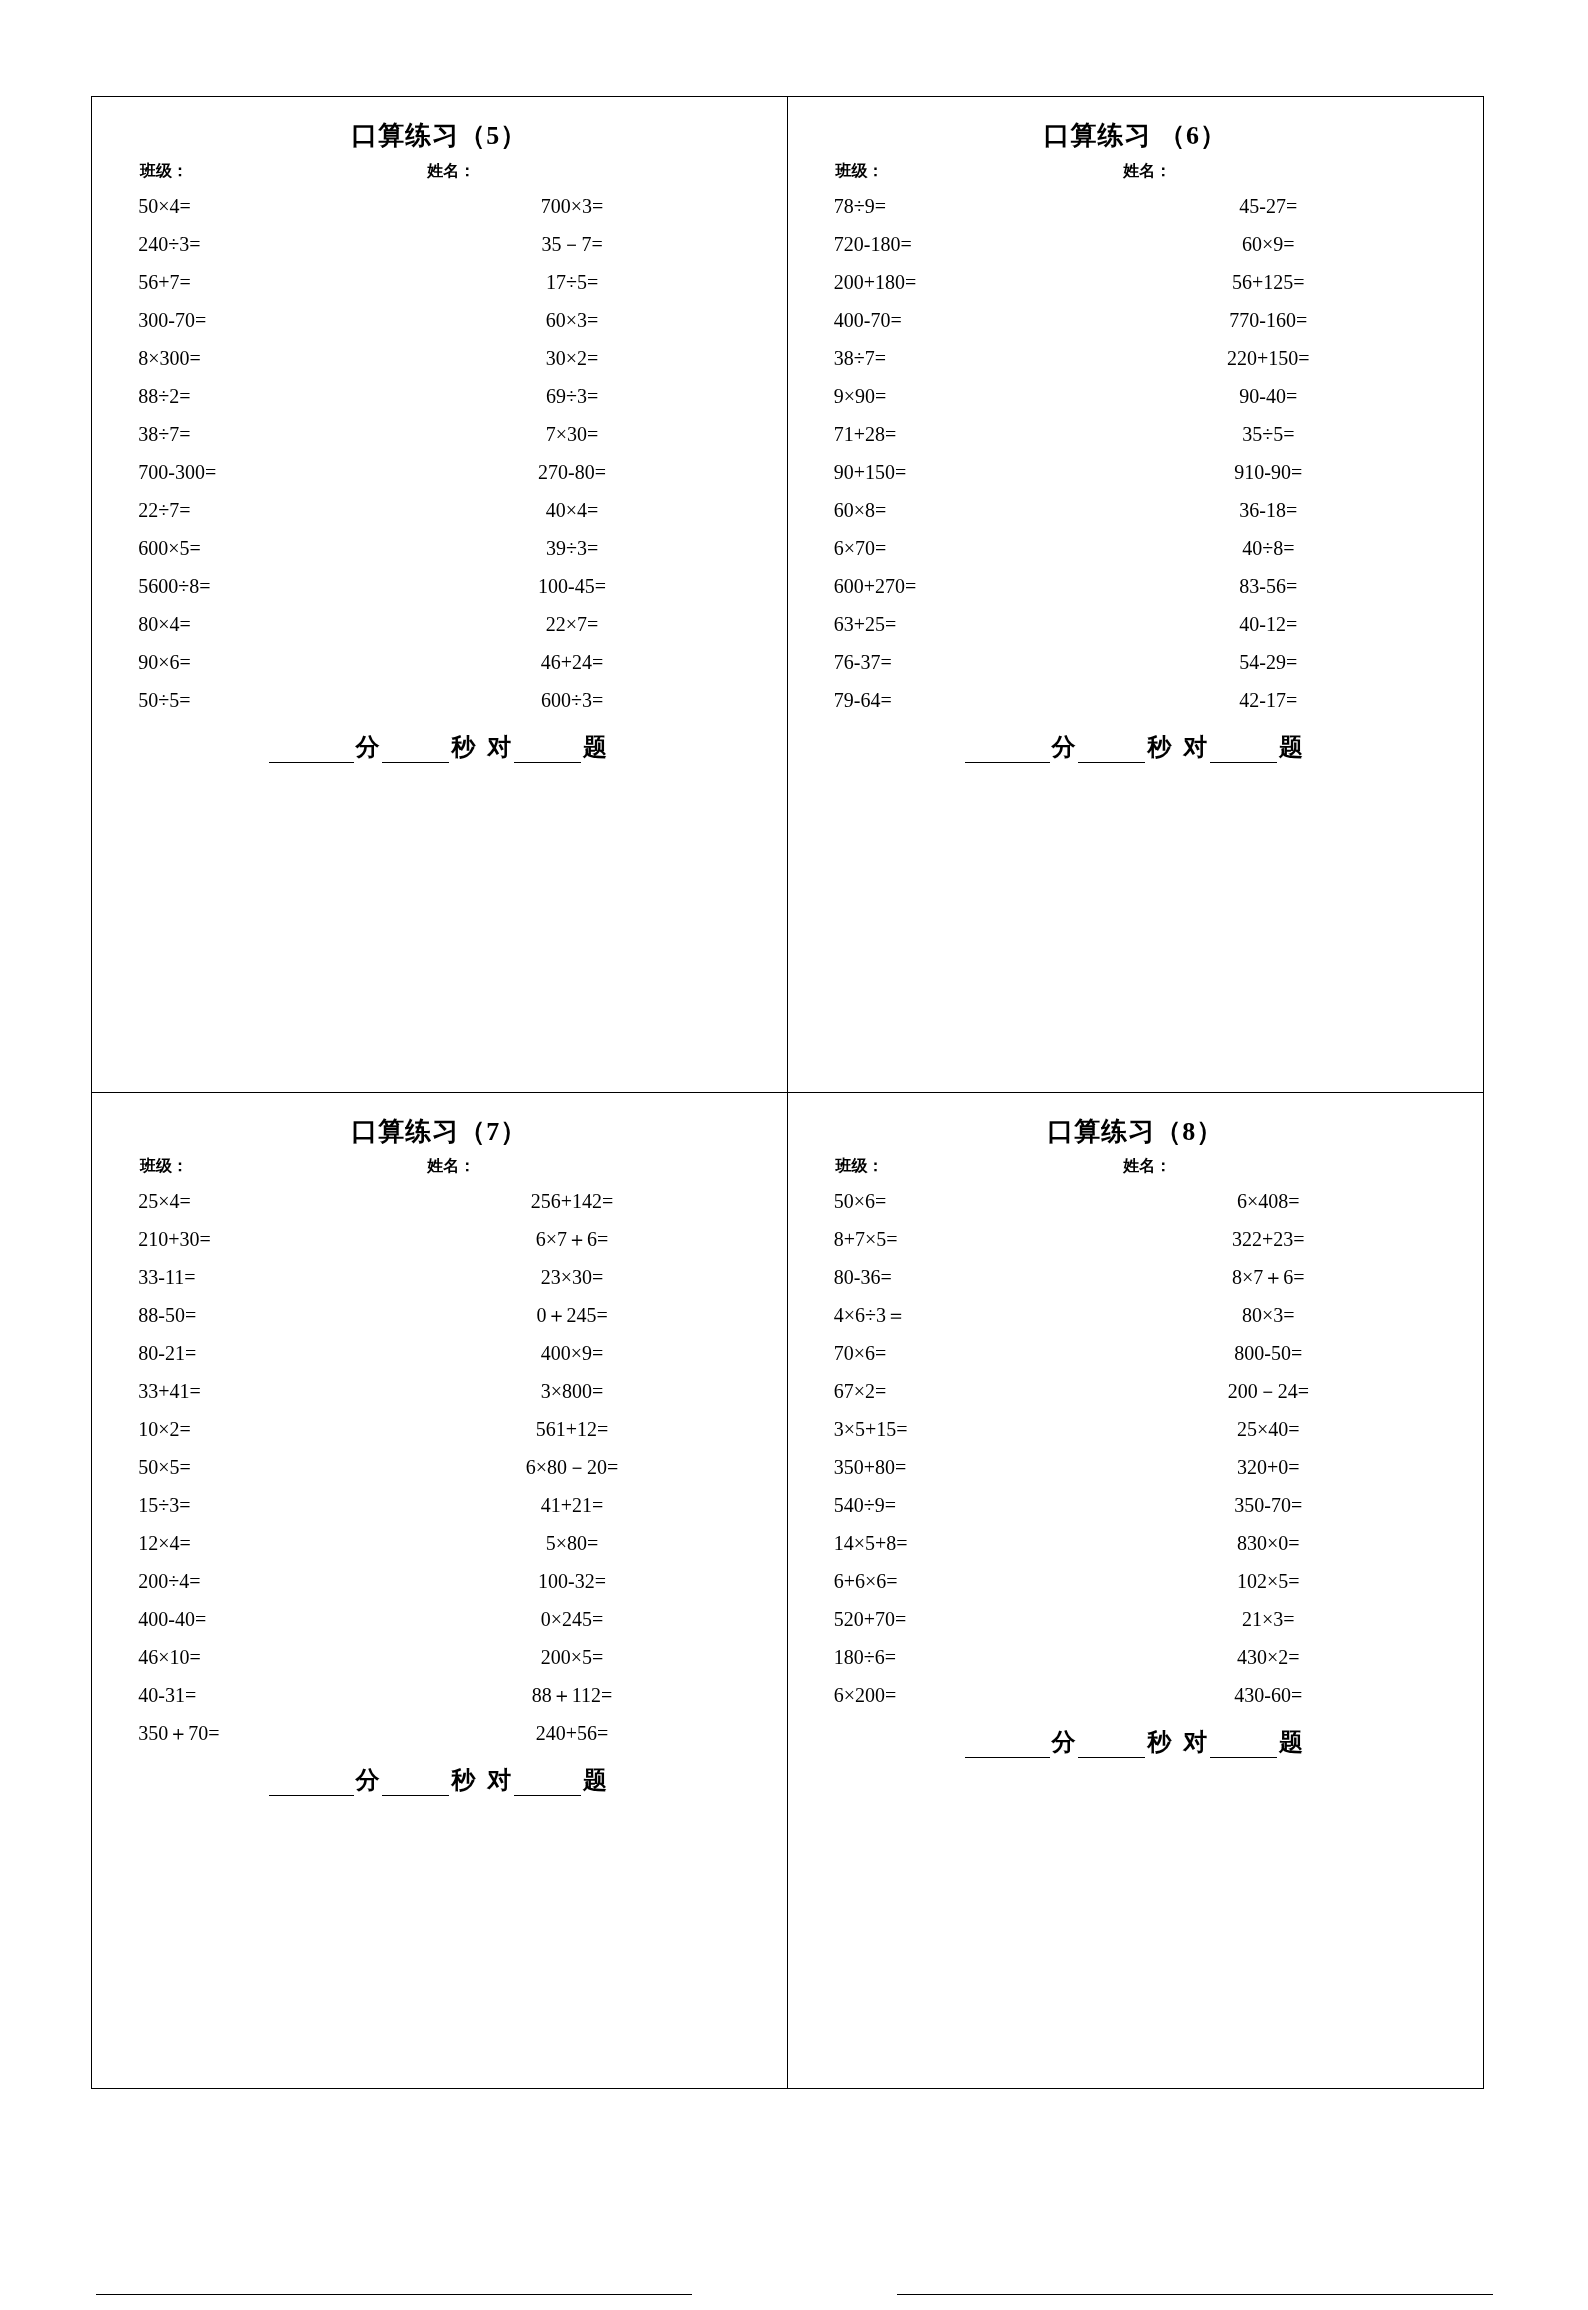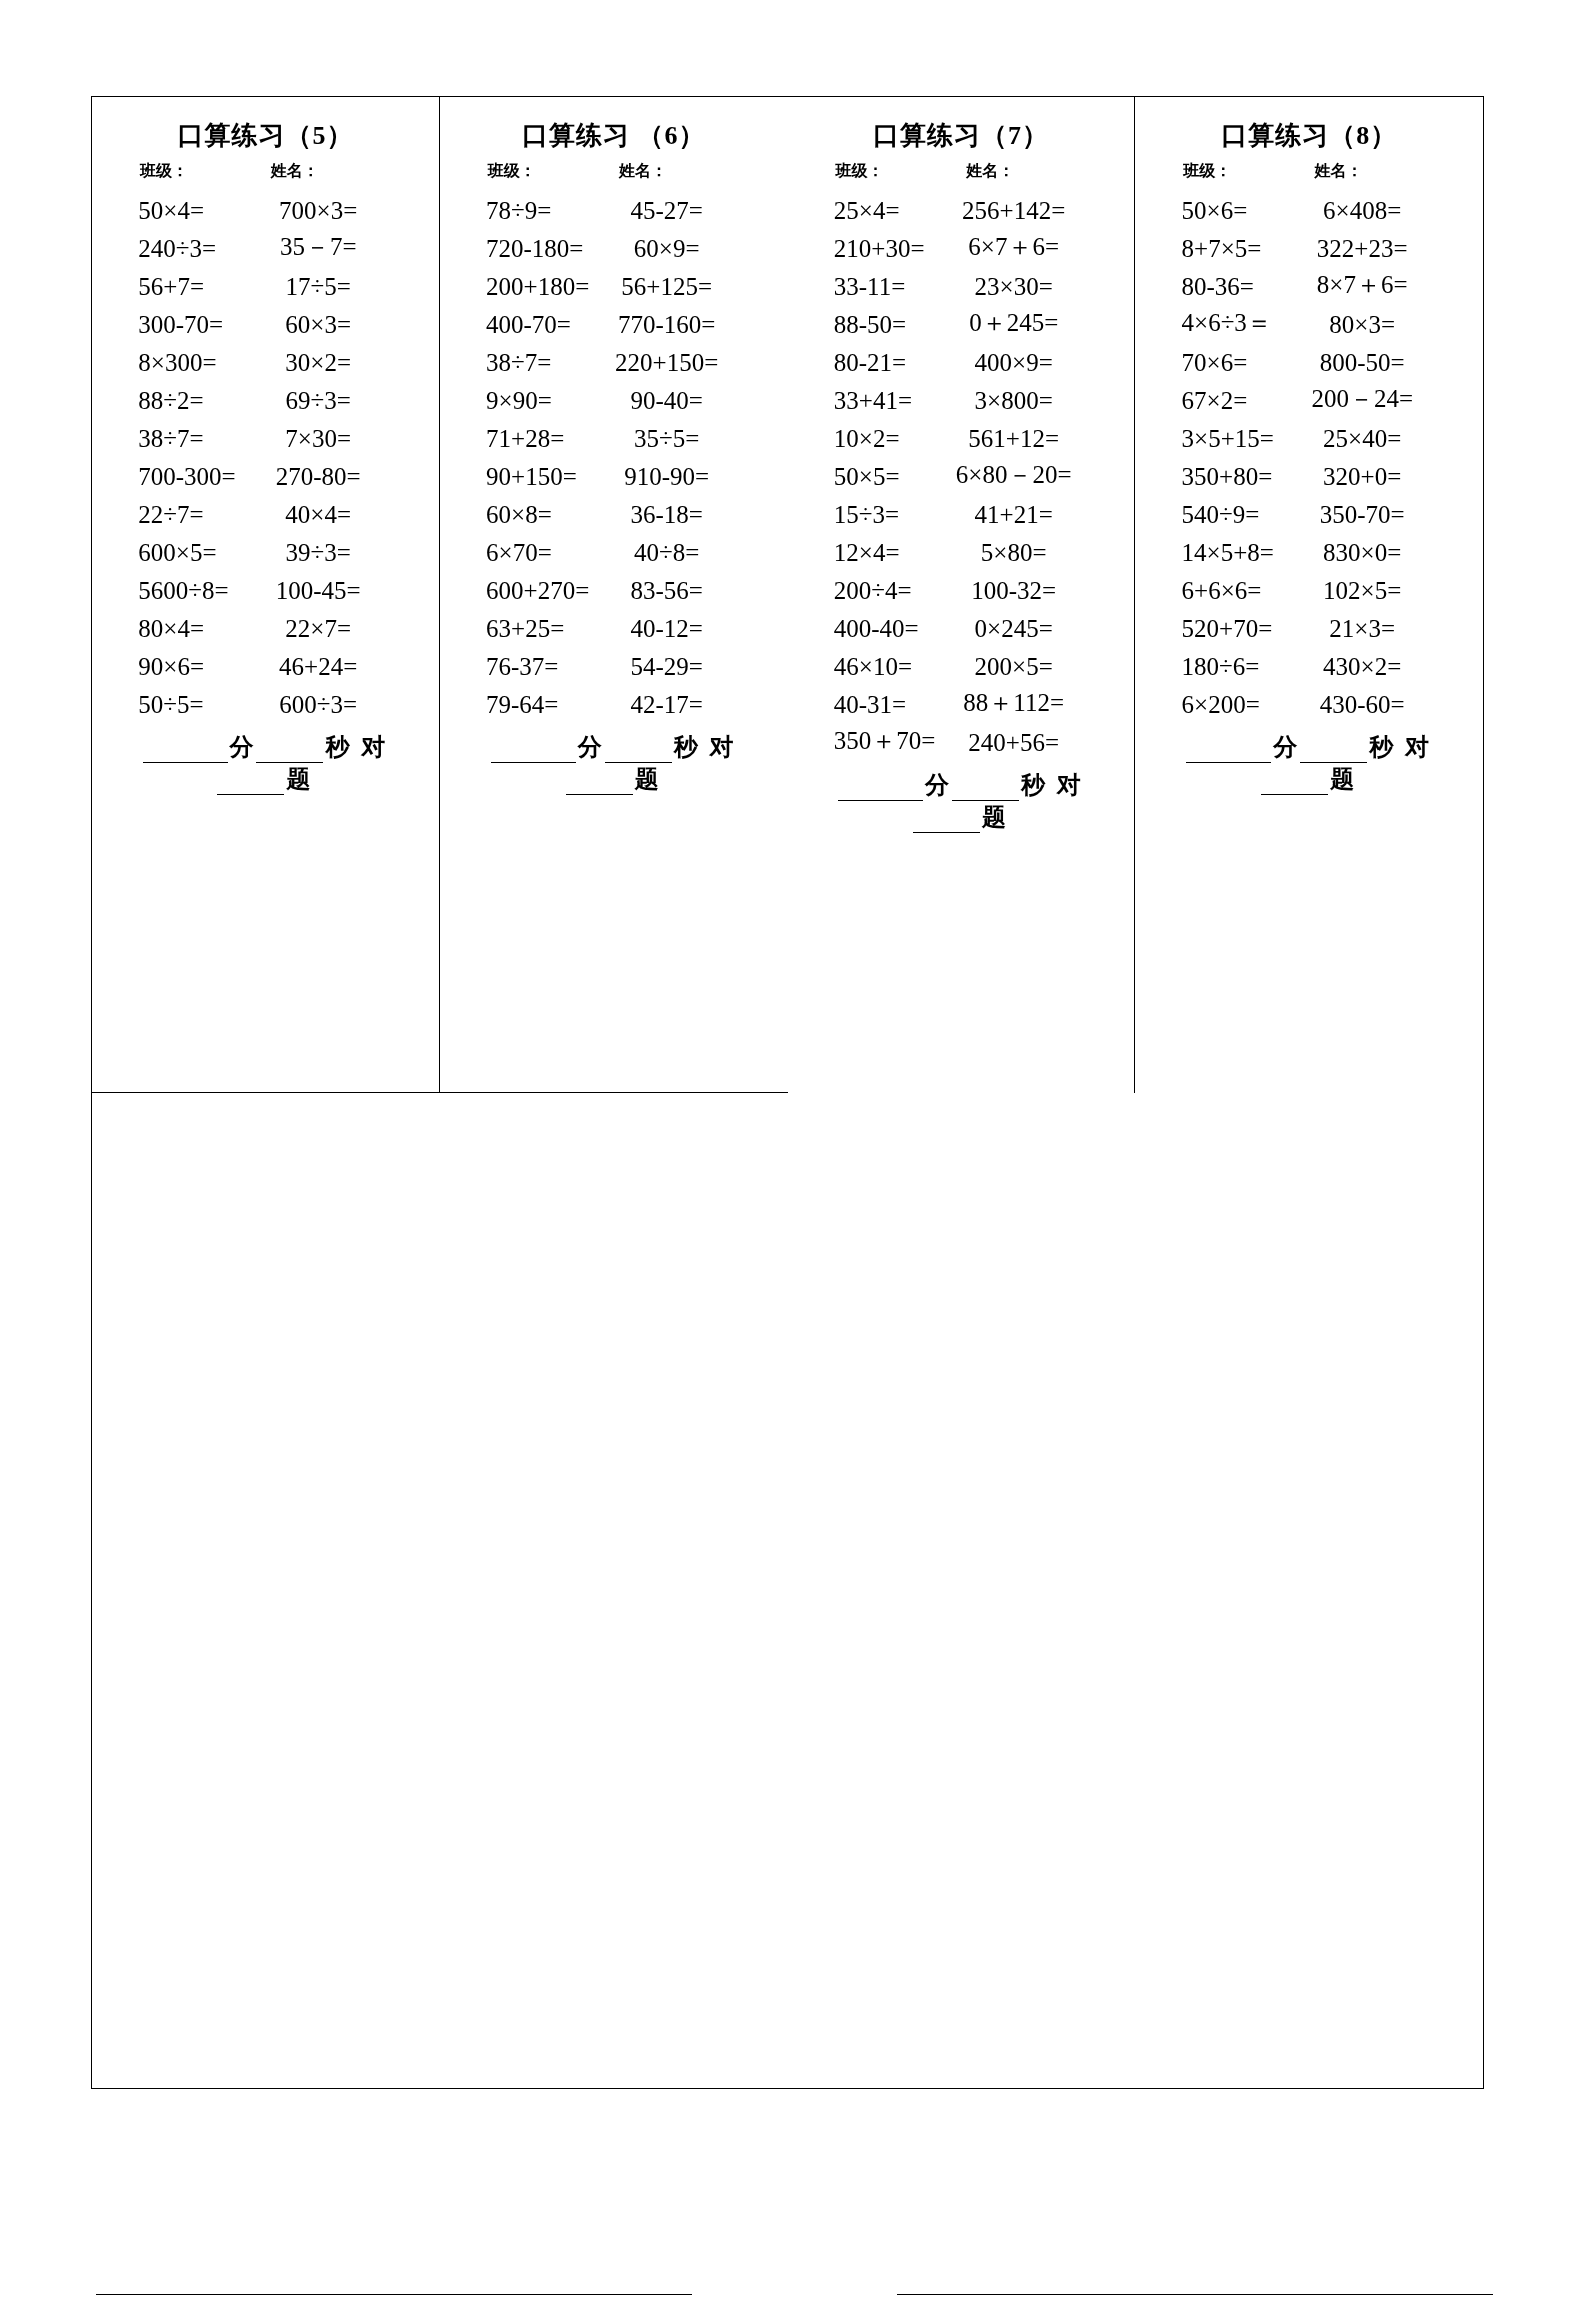--- a/index.html
+++ b/index.html
@@ -21,21 +21,21 @@
     box-sizing: border-box;
     padding: 96px 91px 0 91px;
   }
   .sheet-grid {
     position: relative;
     width: 1393px;
     height: 1993px;
     border: 1.9px solid #000;
     box-sizing: border-box;
     display: grid;
-    grid-template-columns: 1fr 1fr 1fr 1fr;
+    grid-template-columns: 1fr 1fr;
     grid-template-rows: 1fr 1fr;
   }
   .quad {
     position: relative;
     box-sizing: border-box;
     padding: 21px 29px 0 29px;
     overflow: hidden;
   }
   .quad.br-right {
     border-right: 1.9px solid #000;
@@ -64,22 +64,22 @@
     width: 55%;
     padding-left: 25px;
   }
   .q-rows {
     display: flex;
     flex-direction: column;
   }
   .q-row {
     display: flex;
     height: 38px;
-    align-items: flex-end;
-    font-size: 25px;
+    align-items: center;
+    font-size: 20px;
   }
   .q-row .col-a {
     width: 46%;
     padding-left: 17.3px;
     text-align: left;
   }
   .q-row .col-b {
     width: 54%;
     text-align: center;
     padding-right: 25px;

